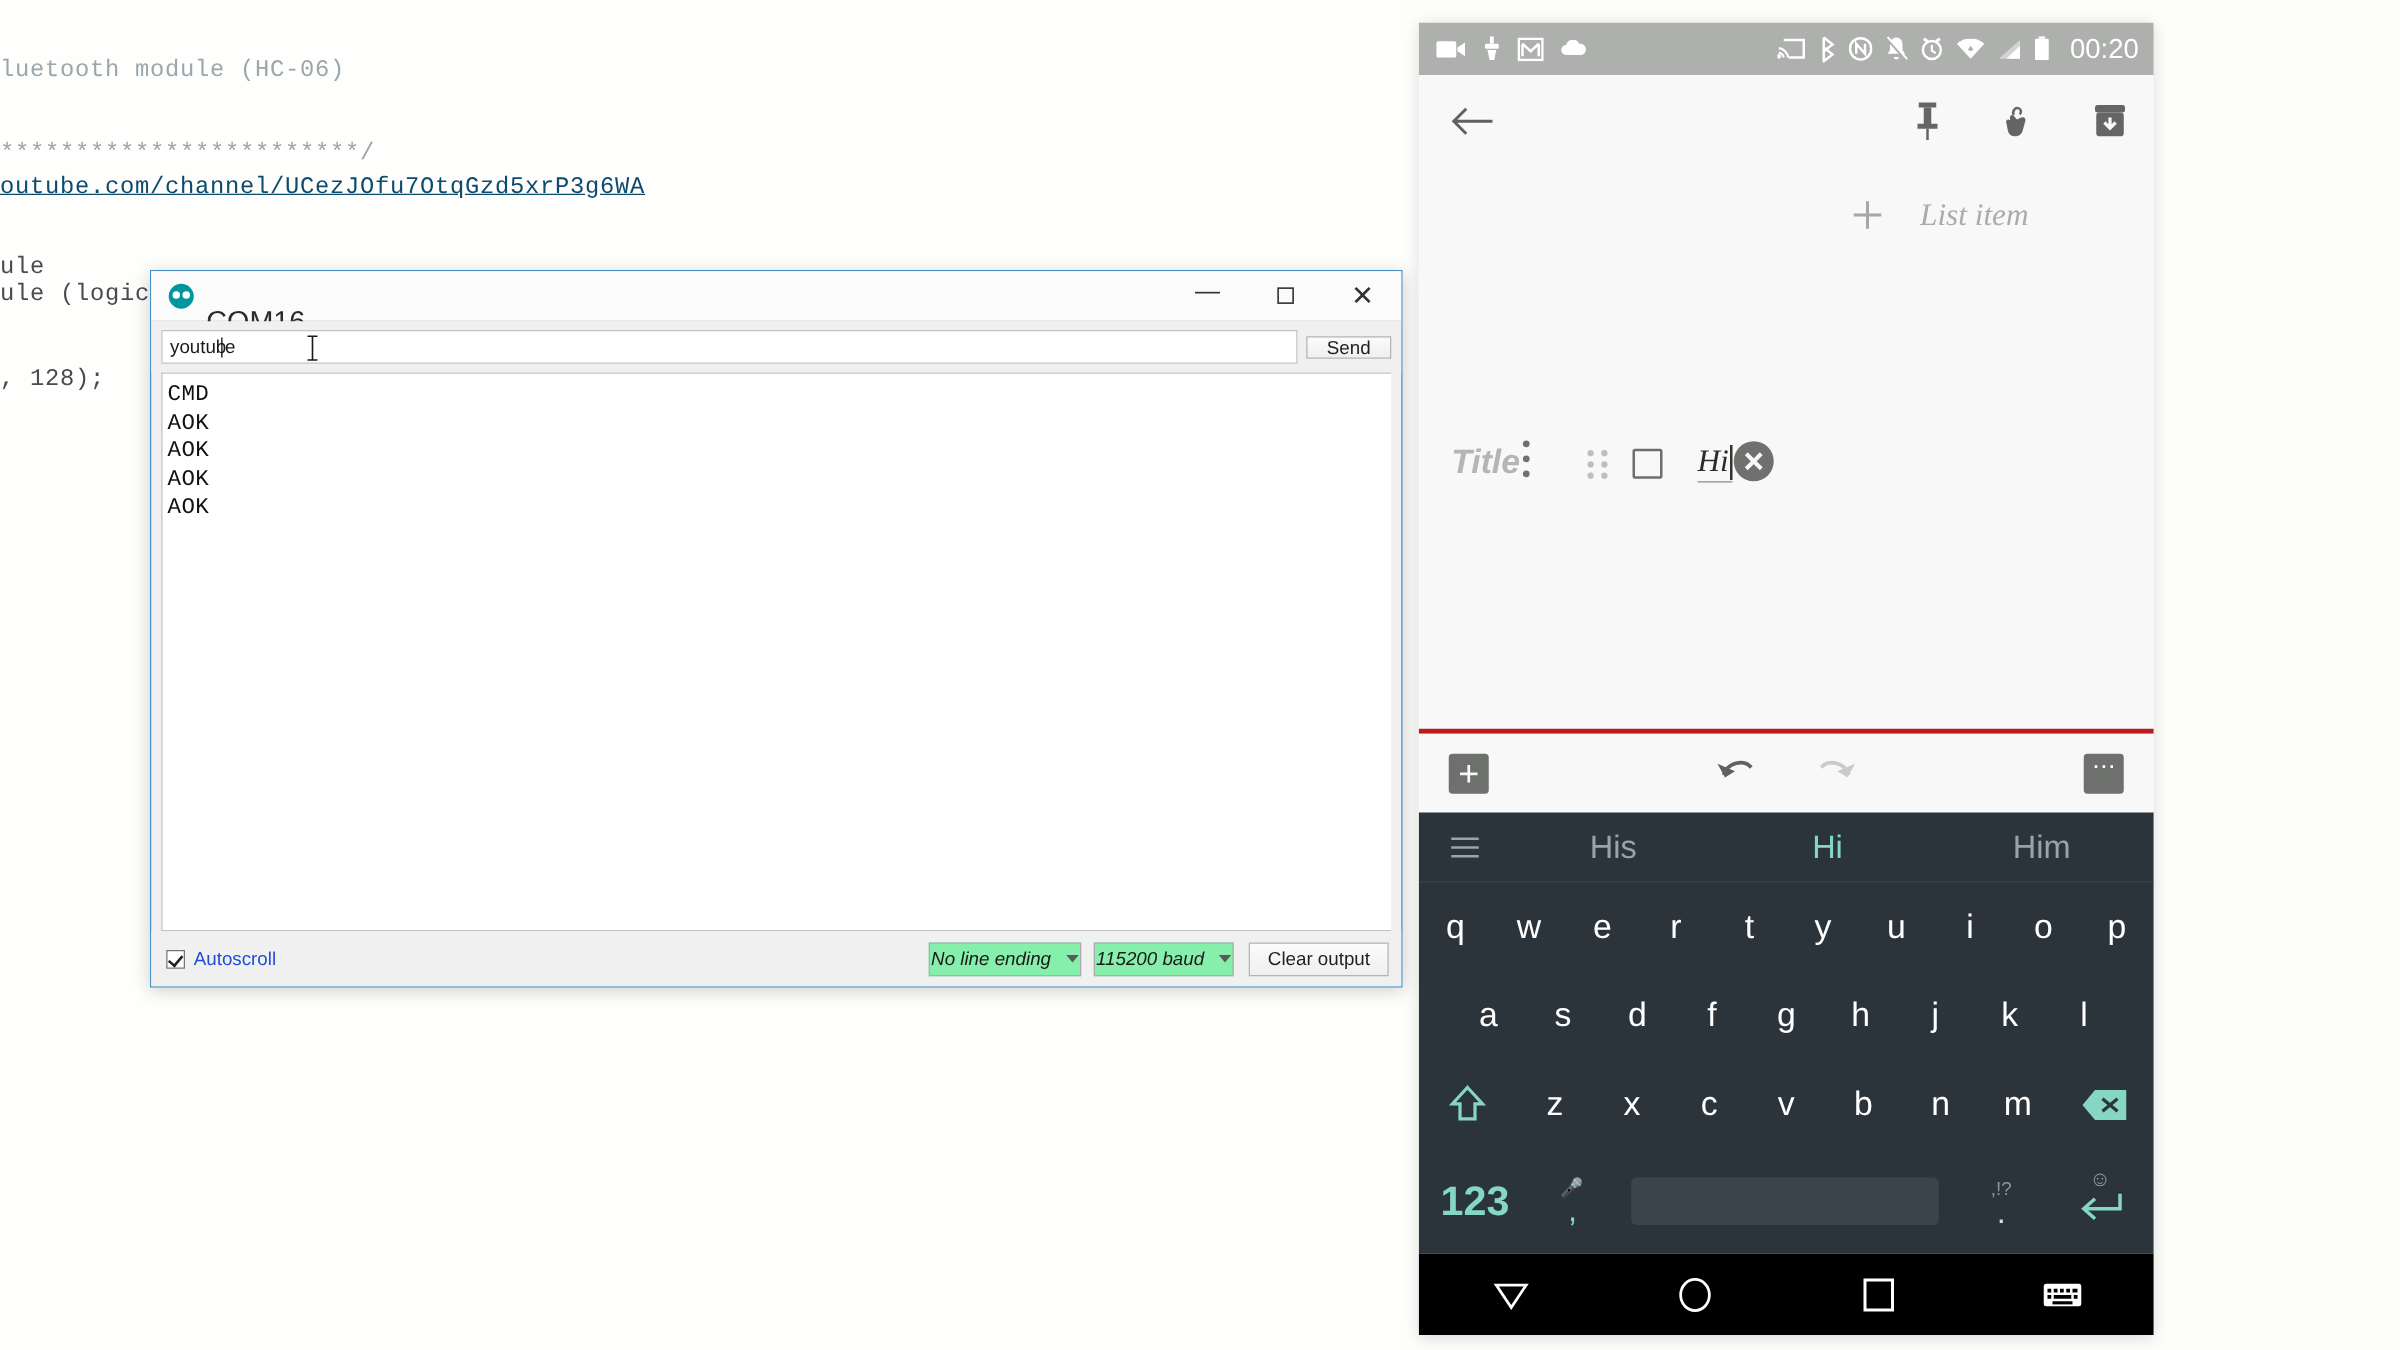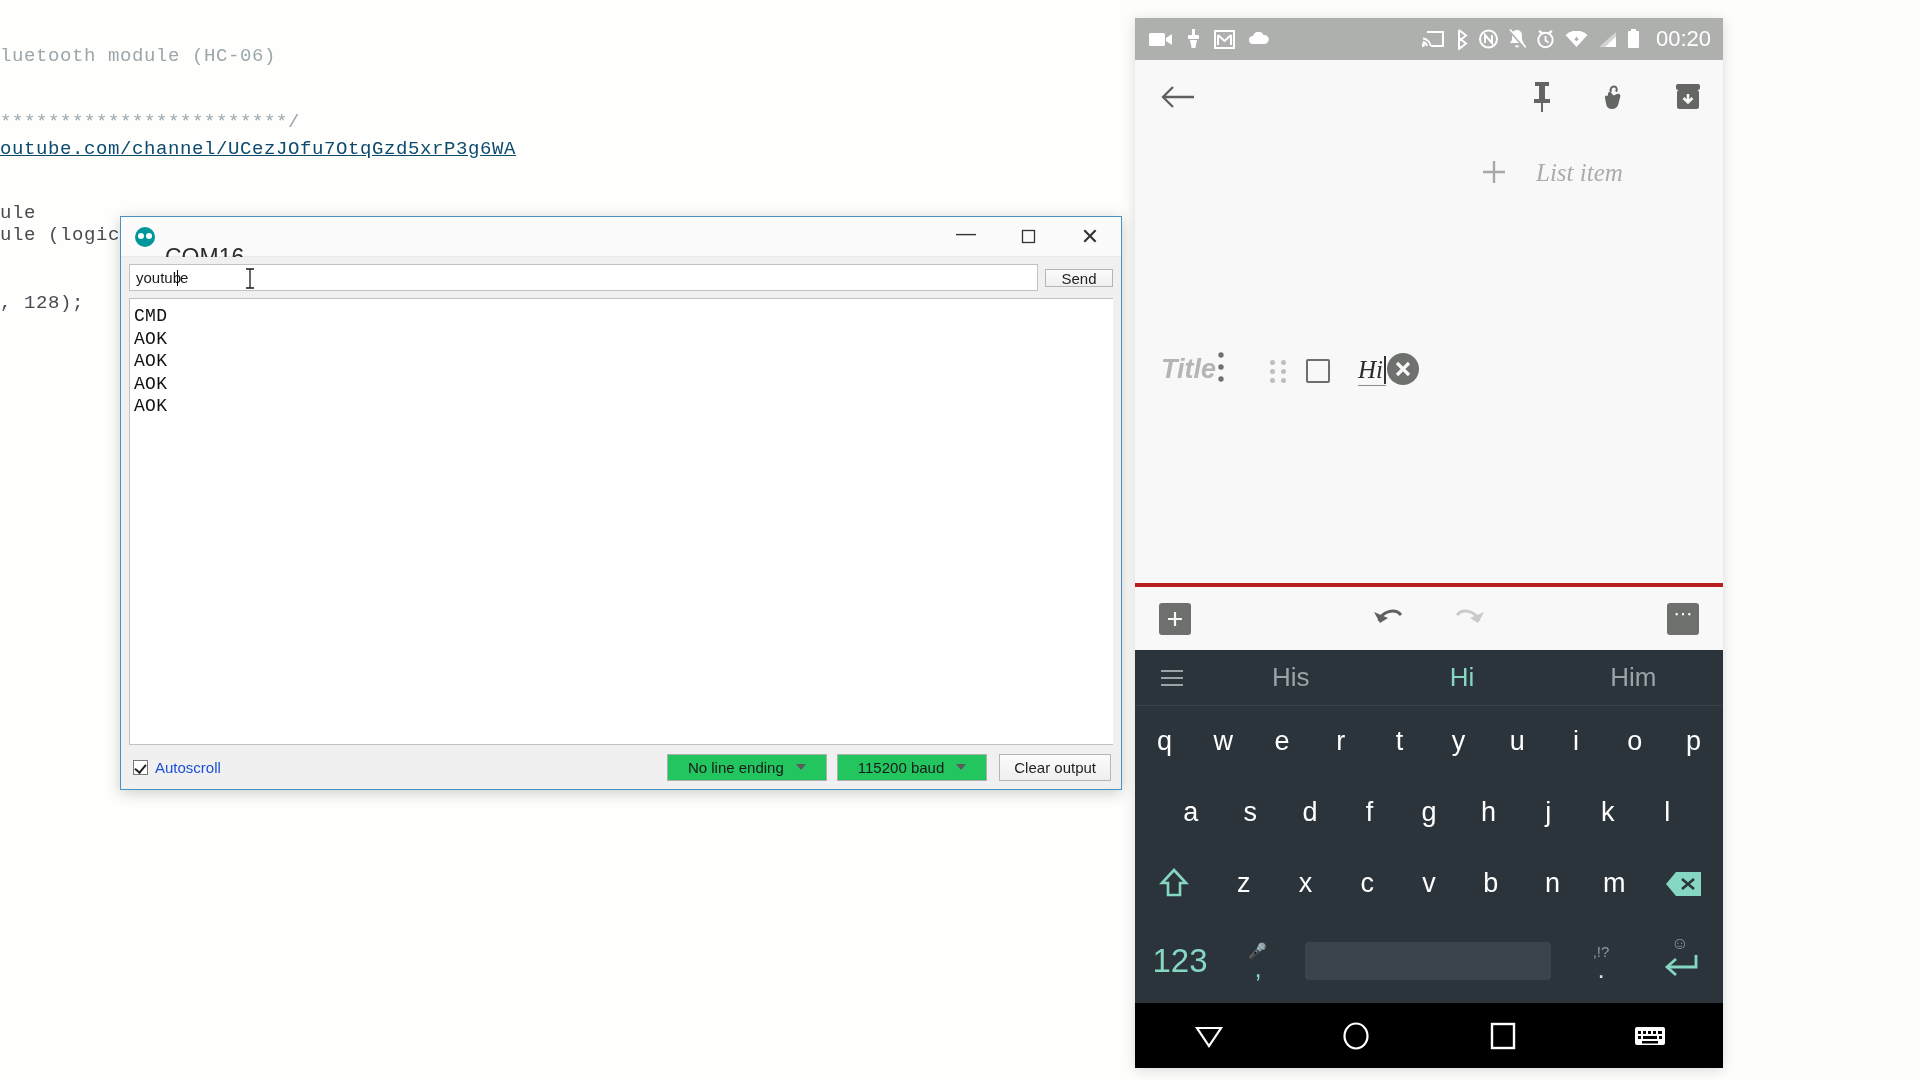--- a/index.html
+++ b/index.html
@@ -131,23 +131,23 @@
   }
   #autoscroll-box::after {
     content: ""; position: absolute; left: 3px; top: 1px;
     width: 5px; height: 9px;
     border: solid #202020; border-width: 0 2px 2px 0;
     transform: rotate(40deg);
   }
   #autoscroll-label { font-size: 15px; color: #1d4ed8; }
   .sel-wrap {
     margin-left: 10px; height: 27px;
-    background: #22c55e; border: 1px solid #adadad;
-    display: flex; align-items: center; padding: 0 20px;
-    font-size: 15px; color: #1a1a1a;
+    background: #86efac; border: 1px solid #adadad;
+    display: flex; align-items: center; padding: 0 1px;
+    font-size: 15px; color: #1a1a1a; font-style: italic;
   }
   .sel-wrap .sel-label { white-space: nowrap; }
   .sel-arrow {
     margin-left: 12px; width: 0; height: 0;
     border-left: 5px solid transparent; border-right: 5px solid transparent;
     border-top: 6px solid #5a5a5a;
   }
   #clear-btn {
     margin-left: 12px; height: 27px; padding: 0 14px;
     background: linear-gradient(#fbfbfb,#efefef);
@@ -289,20 +289,21 @@
     font-family: "Liberation Sans", sans-serif;
   }
   #kb-row2 { padding: 0 26px; }
   #kb-row3 { padding: 0 0; }
   .key-wide { flex: 0 0 78px; }
   #shift-key svg, #del-key svg { display: block; }
   #kb-row4 { height: 84px; display: flex; align-items: center; }
   #key-123 {
     flex: 0 0 90px; text-align: center; color: #86d6c4; font-size: 33px;
     font-family: "Liberation Sans", sans-serif;
+    font-weight: bold;
   }
   #key-comma {
     flex: 0 0 66px; position: relative;
     display: flex; flex-direction: column; align-items: center;
   }
   #key-comma .mic { color: #8e979c; font-size: 15px; line-height: 14px; }
   #key-comma .comma { color: #86d6c4; font-size: 26px; line-height: 20px; }
   #key-space {
     flex: 1 1 auto; margin: 0 14px;
     height: 38px; background: #3b444b; border-radius: 4px;

